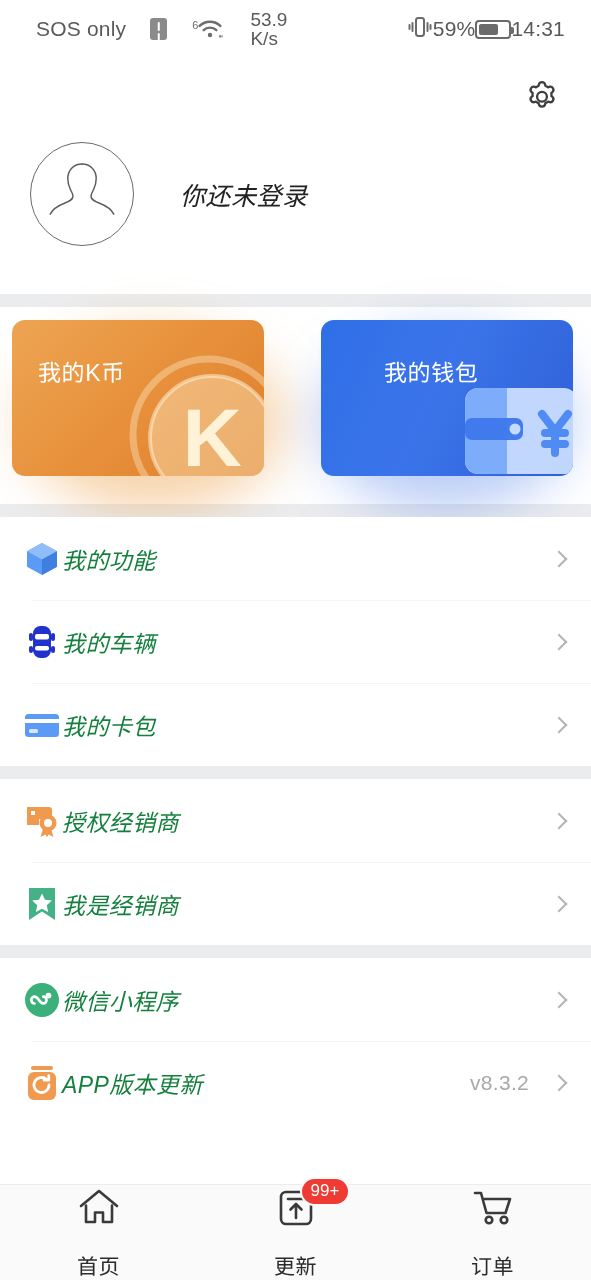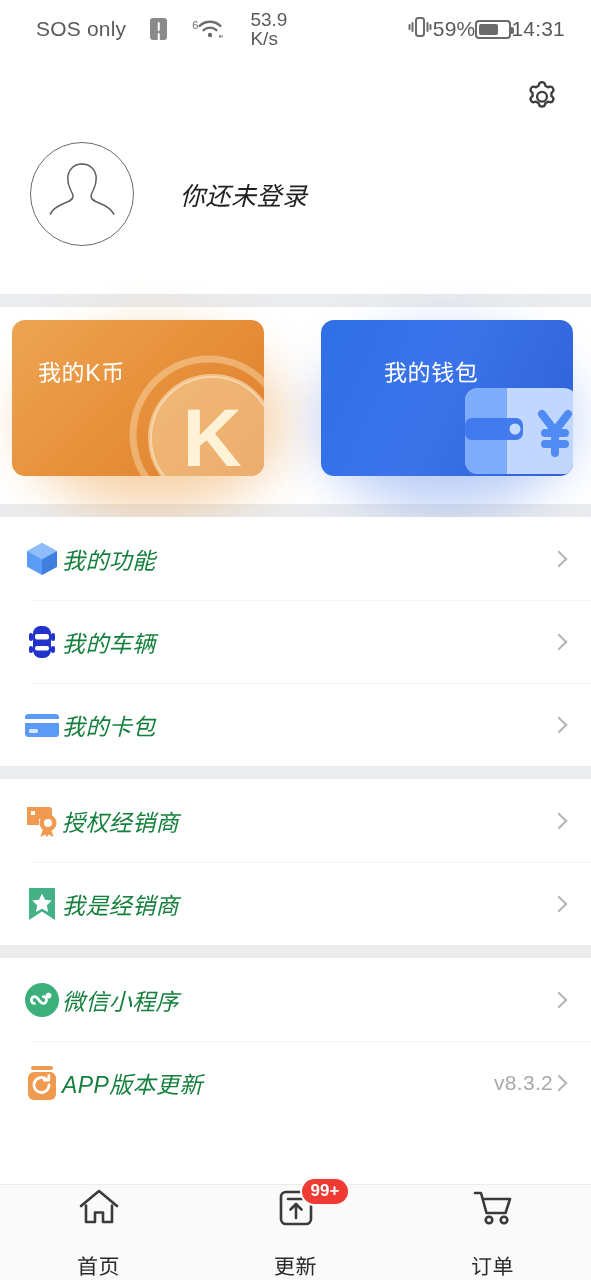--- a/index.html
+++ b/index.html
@@ -90,36 +90,36 @@
   .menu-group{background:#fff;}
   .menu-item{
     display:flex;align-items:center;height:83px;padding:0 24px 0 22px;
     position:relative;cursor:pointer;background:#fff;
   }
   .menu-item + .menu-item::before{
     content:"";position:absolute;left:32px;right:0;top:0;height:1px;background:#f3f4f5;
   }
   .mi-icon{width:40px;height:40px;flex:none;display:flex;align-items:center;justify-content:center;}
   .mi-label{font-size:23px;color:#15803d;letter-spacing:.4px;flex:1;font-style:italic;}
-  .mi-value{font-size:21px;color:#a9a9a9;margin-right:0;letter-spacing:.3px;}
+  .mi-value{font-size:21px;color:#a9a9a9;margin-right:24px;letter-spacing:.3px;}
   .chev{width:12px;height:12px;border-top:2.2px solid #b5b5b5;border-right:2.2px solid #b5b5b5;transform:rotate(45deg);flex:none;margin-right:2px;}
 
   
   .tabbar{
     position:absolute;left:0;bottom:0;width:591px;height:96px;
     background:#fafafa;border-top:1px solid #ececec;
     display:flex;align-items:center;z-index:50;
   }
   .tab{flex:1;display:flex;flex-direction:column;align-items:center;justify-content:center;cursor:pointer;position:relative;height:100%;}
   .tab-ico{height:44px;display:flex;align-items:flex-end;justify-content:center;position:relative;}
   .tab-label{font-size:21px;color:#2b2b2b;margin-top:22px;letter-spacing:.5px;}
   .tab.active .tab-label{color:#2f6fe6;}
   .badge{
     position:absolute;left:50%;margin-left:6px;top:-6px;
-    background:#ef3b33;color:#fff;font-size:17px;font-weight:bold;
+    background:#ef3b33;color:#fff;font-size:17px;font-weight:normal;
     border-radius:13px;padding:1px 9px 3px 9px;line-height:1.25;white-space:nowrap;
     box-shadow:0 0 0 2px #fafafa;
   }
 </style>
 </head>
 <body>
 
 <div class="phone">
 
   <div class="statusbar">

